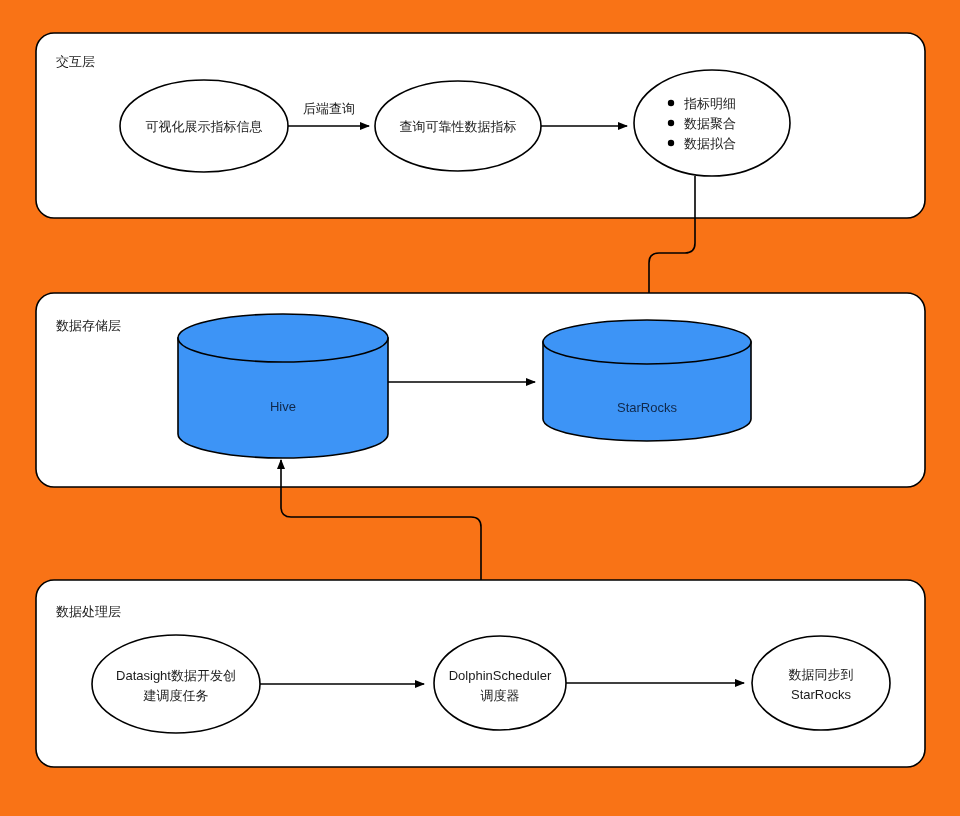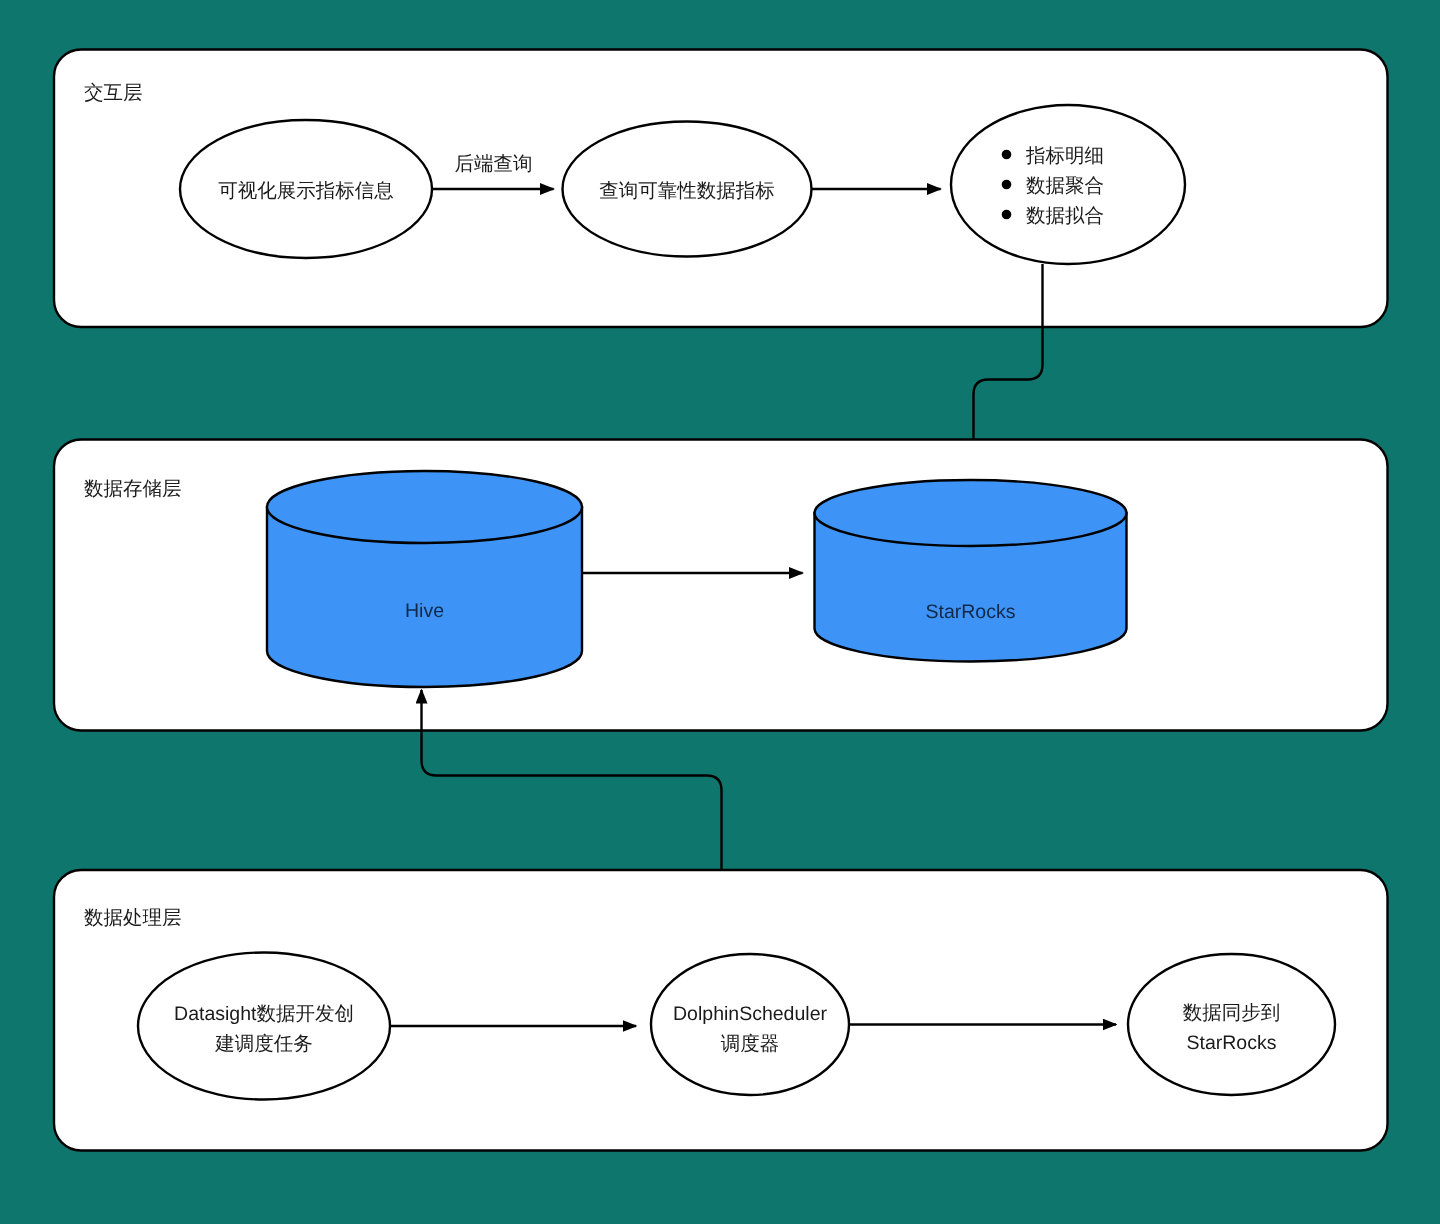--- a/index.html
+++ b/index.html
@@ -7,21 +7,21 @@
     padding: 0;
     background: #ffffff;
   }
   body {
     font-family: "Liberation Sans", "DejaVu Sans", sans-serif;
   }
   #canvas {
     position: relative;
     width: 960px;
     height: 816px;
-    background: #0f766e;
+    background: #f97316;
     overflow: hidden;
   }
   #diagram-svg {
     position: absolute;
     left: 0;
     top: 0;
     width: 960px;
     height: 816px;
   }
   .layer-box {

